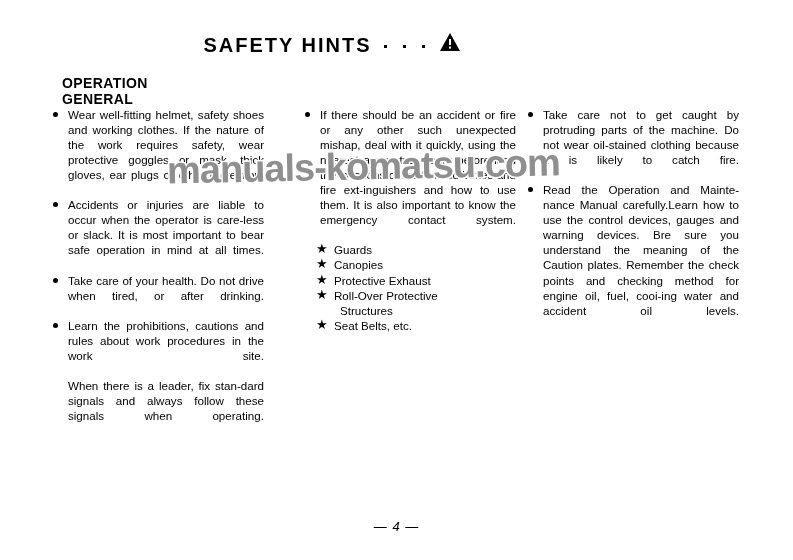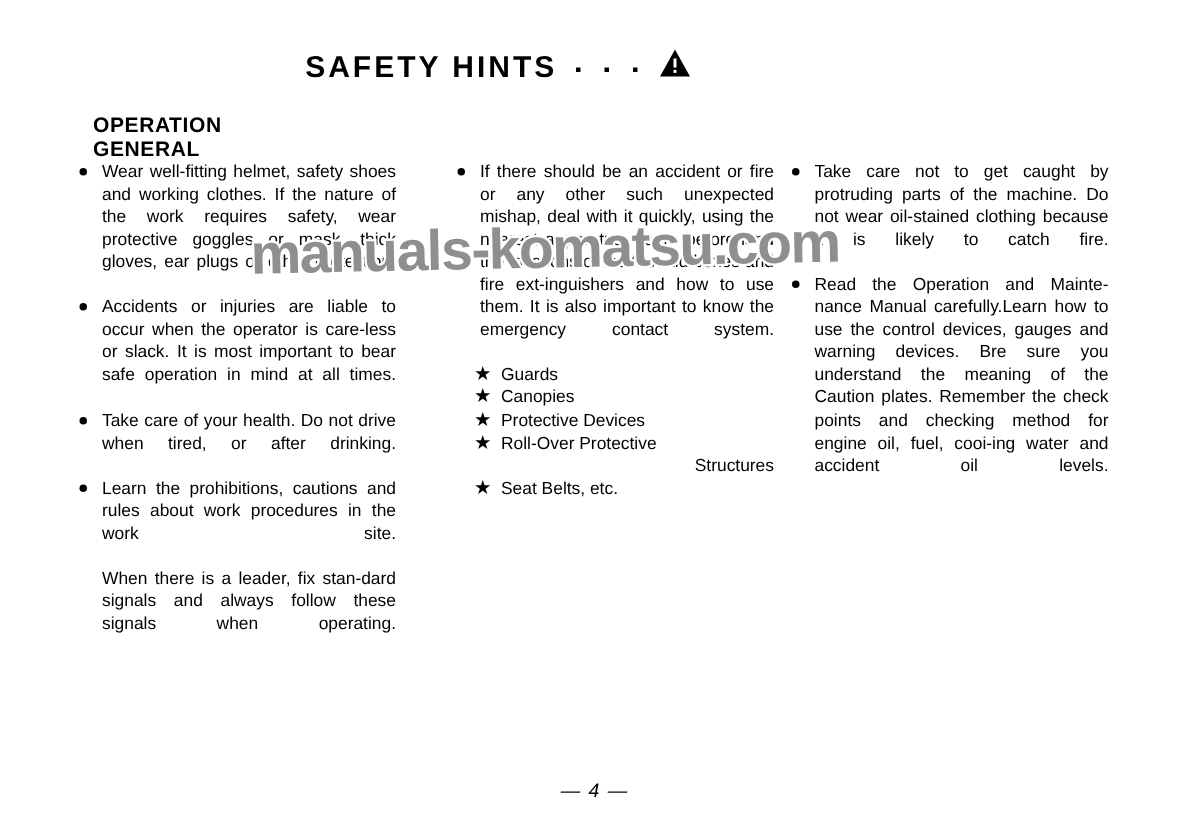--- a/index.html
+++ b/index.html
@@ -129,21 +129,20 @@
   .star-list li .star-mark {
     position: absolute;
     left: 13px;
     top: -1px;
     font-size: 13px;
     line-height: 15.05px;
   }
   .star-list li .sub-line {
     display: block;
     padding-left: 6px;
-    text-align: right;
   }
 
   
   #watermark {
     position: absolute;
     left: 143px;
     top: 150px;
     width: 440px;
     text-align: center;
     font-size: 38px;
@@ -211,21 +210,21 @@
     <div class="cont-para" style="padding-left: 17px;">When there is a leader, fix stan-dard signals and always follow these signals when operating.</div>
   </div>
 <div class="column" id="column-2">
     <div class="bullet-item">
       <span class="bullet-dot"></span>
       <div class="para">If there should be an accident or fire or any other such unexpected mishap, deal with it quickly, using the nearest apparatus. Learn beforehand the locations of the first aid boxes and fire ext-inguishers and how to use them. It is also important to know the emergency contact system.</div>
     </div>
     <ul class="star-list">
       <li><span class="star-mark">★</span><span>Guards</span></li>
       <li><span class="star-mark">★</span><span>Canopies</span></li>
-      <li><span class="star-mark">★</span><span>Protective Devices</span></li>
+      <li><span class="star-mark">★</span><span>Protective Exhaust</span></li>
       <li><span class="star-mark">★</span><span>Roll-Over Protective</span><span class="sub-line">Structures</span></li>
       <li><span class="star-mark">★</span><span>Seat Belts, etc.</span></li>
     </ul>
   </div>
 <div class="column" id="column-3">
     <div class="bullet-item">
       <span class="bullet-dot"></span>
       <div class="para">Take care not to get caught by protruding parts of the machine. Do not wear oil-stained clothing because it is likely to catch fire.</div>
     </div>
     <div class="bullet-item">

